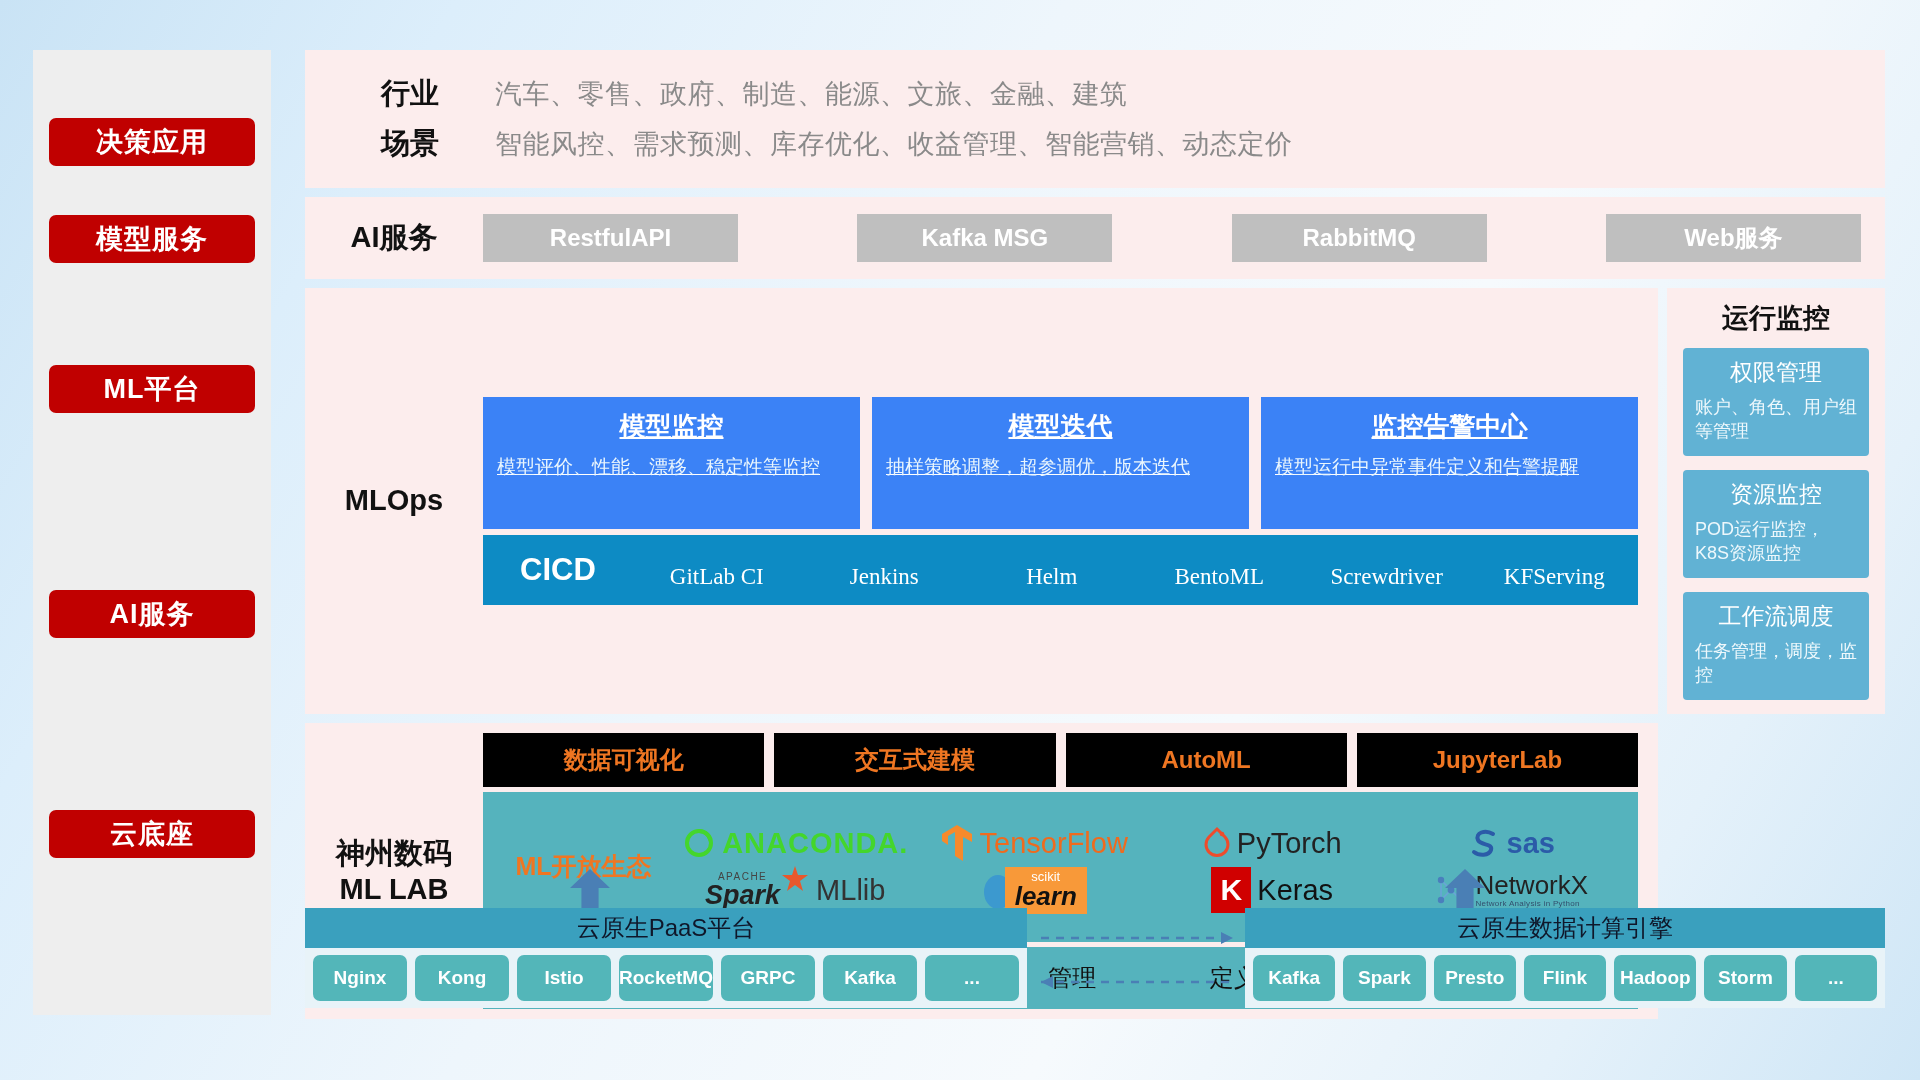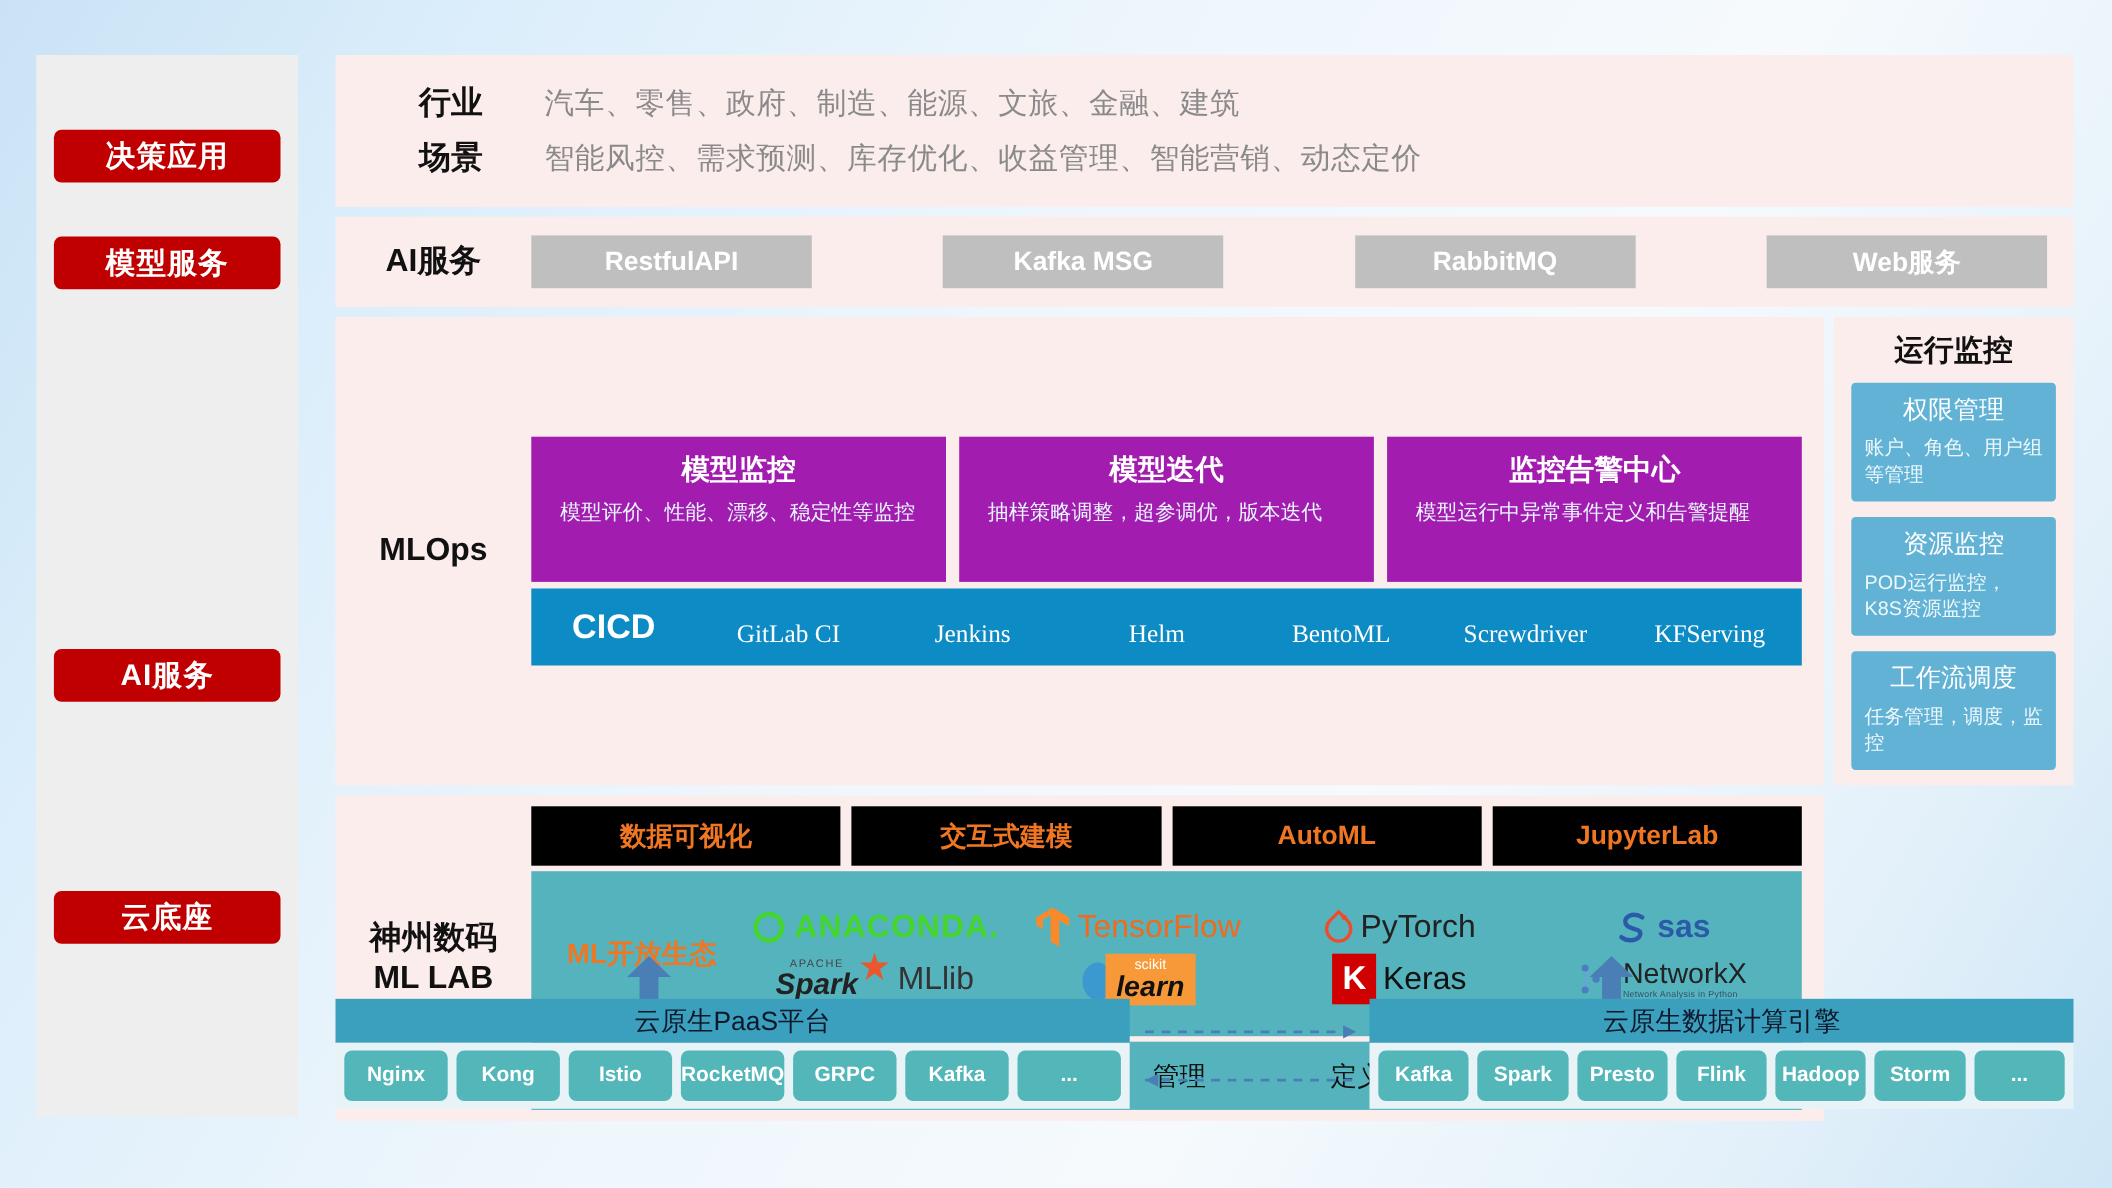--- a/index.html
+++ b/index.html
@@ -62,22 +62,22 @@
     color: #fff; font-weight: bold; font-size: 24px;
   }
 
   
   #band-ml { display: flex; align-items: stretch; gap: 9px; background: transparent; }
   #mlops-box { flex: 1; background: #fceded; display: flex; align-items: center; padding: 12px 20px 12px 0; }
   #mlops-inner { flex: 1; display: flex; flex-direction: column; gap: 6px; }
 
   .mlops-cards { display: flex; gap: 12px; }
   .mlops-card {
-    flex: 1; background: #a21caf; color: #fff;
-    padding: 12px 26px 16px; min-height: 132px;
+    flex: 1; background: #3b82f6; color: #fff;
+    padding: 12px 14px 16px; min-height: 132px; text-decoration: underline;
   }
   .mlops-card h4 { font-size: 26px; text-align: center; font-weight: bold; margin-bottom: 10px; }
   .mlops-card p  { font-size: 19px; line-height: 1.42; color: #eaf6fd; }
 
   .cicd-bar {
     background: #0d8bc4; color: #fff; height: 70px;
     display: flex; align-items: center; overflow: hidden;
   }
   .cicd-title { width: 150px; text-align: center; font-size: 31px; font-weight: bold; }
   .cicd-items { flex: 1; display: flex; }
@@ -154,20 +154,23 @@
 <body>
 
 <div id="board">
 
   <div id="leftcol">
     <div class="stage-chip" style="top:68px">
         <span>决策应用</span>
       </div>
     <div class="stage-chip" style="top:165px">
         <span>模型服务</span>
+      </div>
+    <div class="stage-chip" style="top:315px">
+        <span>ML平台</span>
       </div>
     <div class="stage-chip" style="top:540px">
         <span>AI服务</span>
       </div>
     <div class="stage-chip" style="top:760px">
         <span>云底座</span>
       </div>
   </div>
 
   <div id="maincol">

